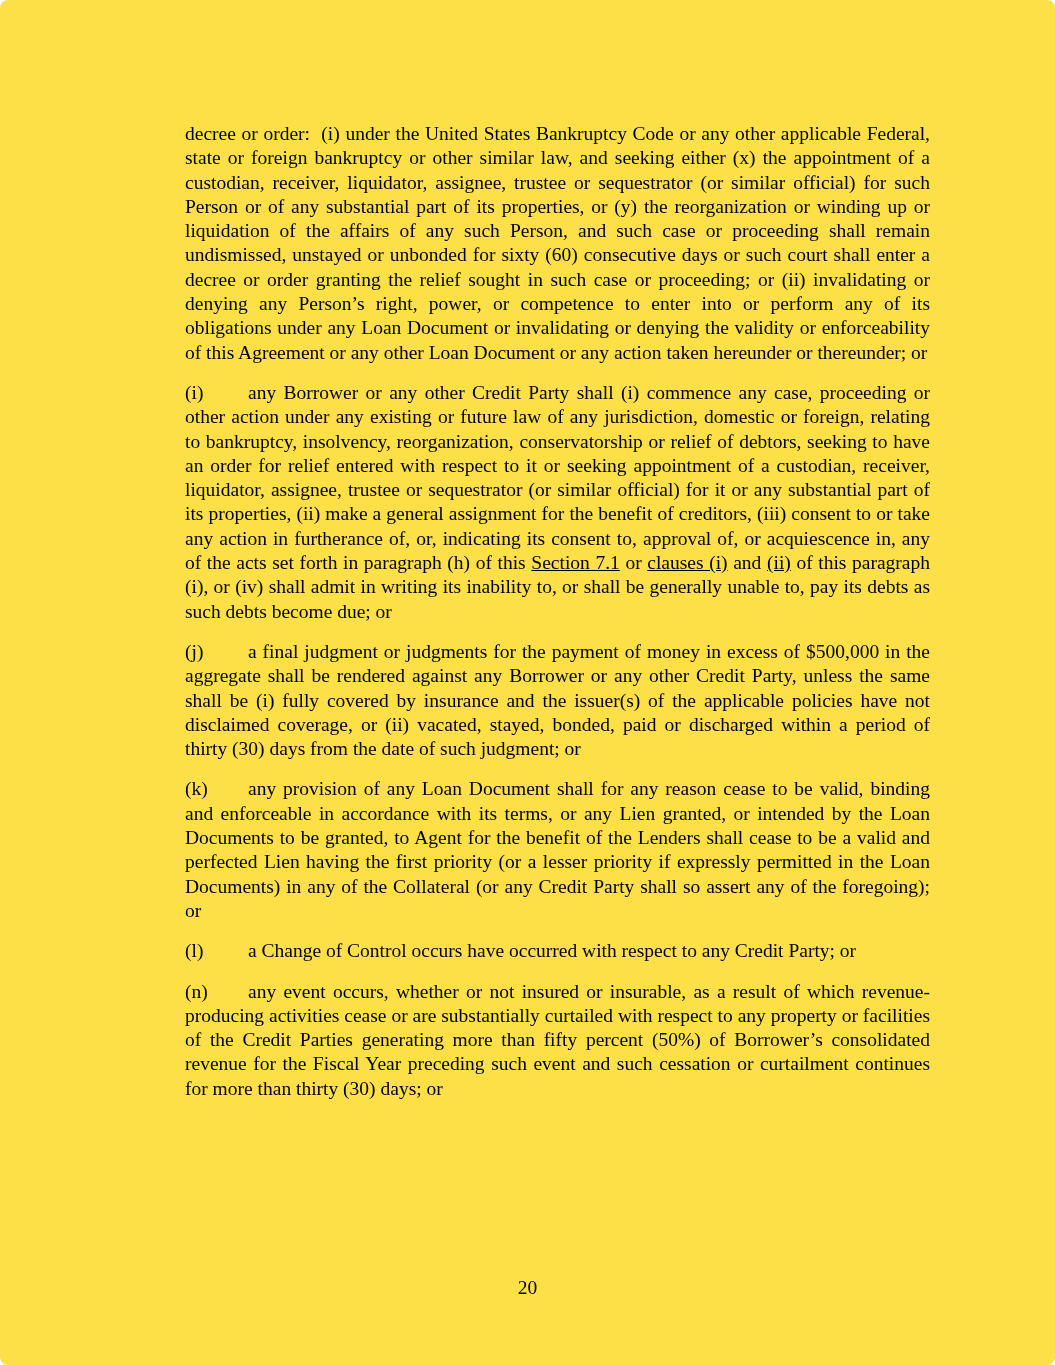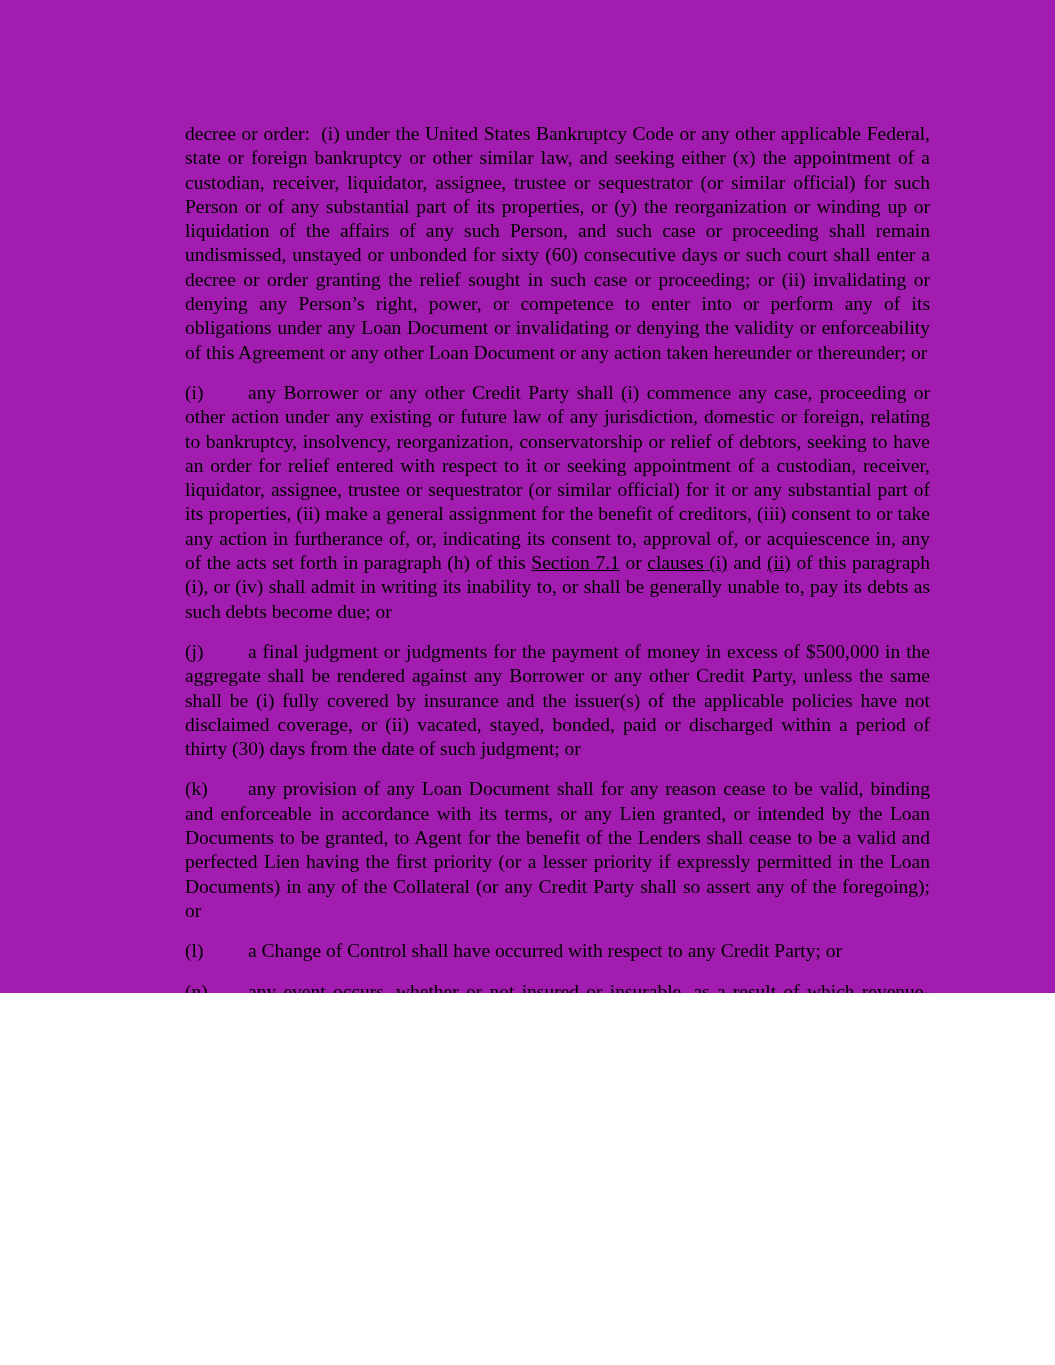--- a/index.html
+++ b/index.html
@@ -3,25 +3,26 @@
 <meta charset="utf-8">
 <style>
   html, body {
     margin: 0;
     padding: 0;
     background: #ffffff;
   }
   .page {
     position: relative;
     width: 1055px;
-    height: 993px;
-    background: #a21caf;
+    height: 1365px;
+    background: #fde047;
     color: #000000;
     font-family: "Liberation Serif", serif;
     overflow: hidden;
+    border-radius: 8px;
   }
   .content {
     position: absolute;
     left: 185px;
     top: 122px;
     width: 745px;
   }
   .para {
     margin: 0 0 16px 0;
     font-size: 19.5px;
@@ -56,21 +57,21 @@
   <div class="content">
 
     <p class="para"><span class="ptext"><span>decree or order:&nbsp; (i) under the United States Bankruptcy Code or any other applicable Federal, state or foreign bankruptcy or other similar law, and seeking either (x) the appointment of a custodian, receiver, liquidator, assignee, trustee or sequestrator (or similar official) for such Person or of any substantial part of its properties, or (y) the reorganization or winding up or liquidation of the affairs of any such Person, and such case or proceeding shall remain undismissed, unstayed or unbonded for sixty (60) consecutive days or such court shall enter a decree or order granting the relief sought in such case or proceeding; or (ii) invalidating or denying any Person’s right, power, or competence to enter into or perform any of its obligations under any Loan Document or invalidating or denying the validity or enforceability of this Agreement or any other Loan Document or any action taken hereunder or thereunder; or</span></span></p>
 
     <p class="para"><span class="plabel">(i)</span><span class="ptext"><span>any Borrower or any other Credit Party shall (i) commence any case, proceeding or other action under any existing or future law of any jurisdiction, domestic or foreign, relating to bankruptcy, insolvency, reorganization, conservatorship or relief of debtors, seeking to have an order for relief entered with respect to it or seeking appointment of a custodian, receiver, liquidator, assignee, trustee or sequestrator (or similar official) for it or any substantial part of its properties, (ii) make a general assignment for the benefit of creditors, (iii) consent to or take any action in furtherance of, or, indicating its consent to, approval of, or acquiescence in, any of the acts set forth in paragraph (h) of this </span><span class="u">Section 7.1</span><span> or </span><span class="u">clauses (i)</span><span> and </span><span class="u">(ii)</span><span> of this paragraph (i), or (iv) shall admit in writing its inability to, or shall be generally unable to, pay its debts as such debts become due; or</span></span></p>
 
     <p class="para"><span class="plabel">(j)</span><span class="ptext"><span>a final judgment or judgments for the payment of money in excess of $500,000 in the aggregate shall be rendered against any Borrower or any other Credit Party, unless the same shall be (i) fully covered by insurance and the issuer(s) of the applicable policies have not disclaimed coverage, or (ii) vacated, stayed, bonded, paid or discharged within a period of thirty (30) days from the date of such judgment; or</span></span></p>
 
     <p class="para"><span class="plabel">(k)</span><span class="ptext"><span>any provision of any Loan Document shall for any reason cease to be valid, binding and enforceable in accordance with its terms, or any Lien granted, or intended by the Loan Documents to be granted, to Agent for the benefit of the Lenders shall cease to be a valid and perfected Lien having the first priority (or a lesser priority if expressly permitted in the Loan Documents) in any of the Collateral (or any Credit Party shall so assert any of the foregoing); or</span></span></p>
 
-    <p class="para"><span class="plabel">(l)</span><span class="ptext"><span>a Change of Control shall have occurred with respect to any Credit Party; or</span></span></p>
+    <p class="para"><span class="plabel">(l)</span><span class="ptext"><span>a Change of Control occurs have occurred with respect to any Credit Party; or</span></span></p>
 
 
     <p class="para"><span class="plabel">(n)</span><span class="ptext"><span>any event occurs, whether or not insured or insurable, as a result of which revenue-producing activities cease or are substantially curtailed with respect to any property or facilities of the Credit Parties generating more than fifty percent (50%) of Borrower’s consolidated revenue for the Fiscal Year preceding such event and such cessation or curtailment continues for more than thirty (30) days; or</span></span></p>
 
   </div>
 
   <div class="pagenum">20</div>
 </div>
 
 </body></html>

